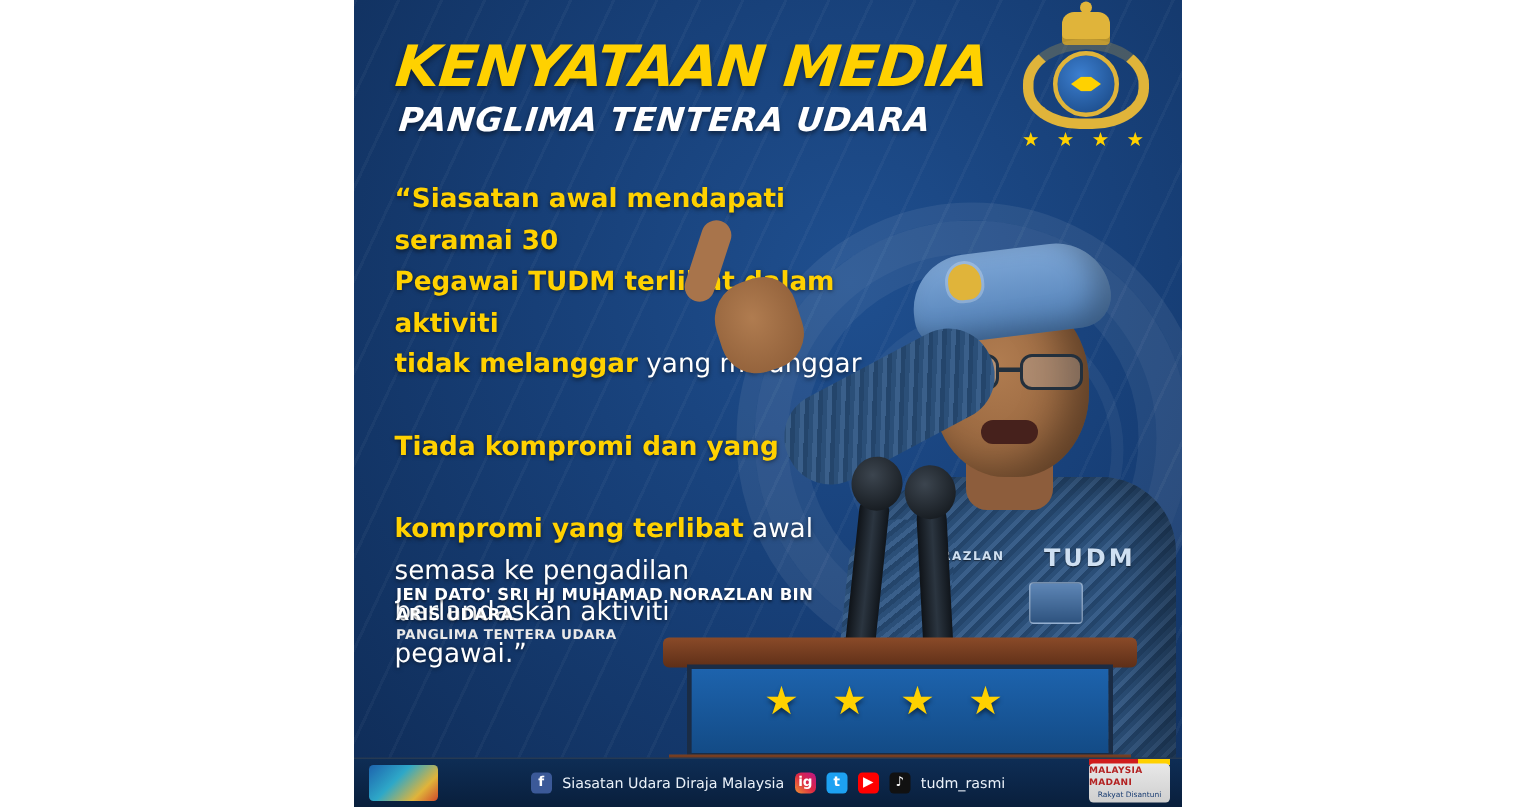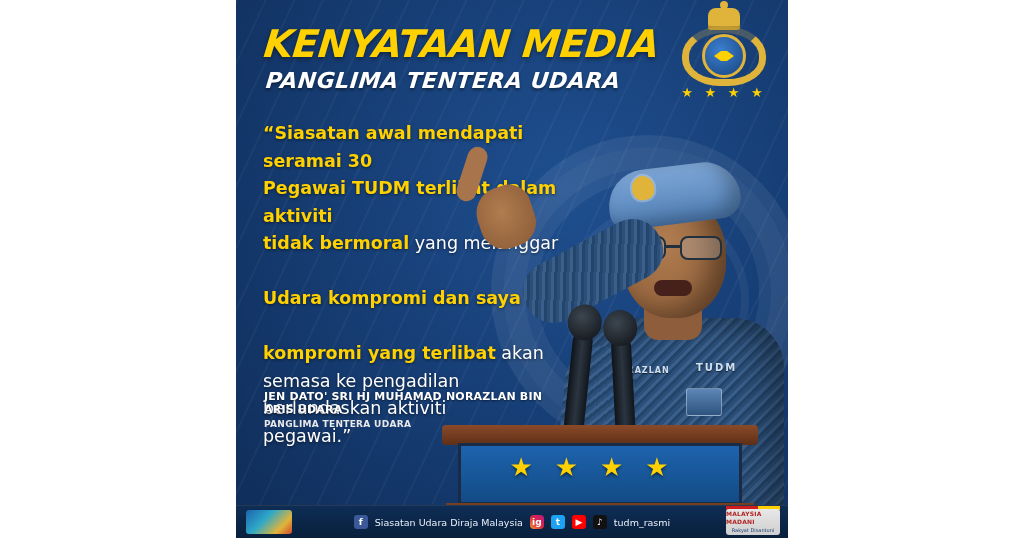--- a/index.html
+++ b/index.html
@@ -379,21 +379,21 @@
     height: 56px;
     background: #a8744b;
     border-radius: 10px;
     transform: rotate(18deg);
   }
   .patch-tudm {
     position: absolute;
     left: 160px;
     top: 212px;
     font-family: "DejaVu Sans", sans-serif;
-    font-size: 10px;
+    font-size: 16px;
     font-weight: bold;
     letter-spacing: 2px;
     color: #cfe0f2;
     text-shadow: 0 1px 1px rgba(0,0,0,0.6);
   }
   .patch-name {
     position: absolute;
     left: 76px;
     top: 216px;
     font-family: "DejaVu Sans", sans-serif;
@@ -576,25 +576,25 @@
     <div class="crest">
       <div class="crown"></div>
       <div class="wreath"></div>
       <div class="disc"></div>
       <div class="stars">★ ★ ★ ★</div>
     </div>
 
     <div class="quote">
       <span class="hl">“Siasatan awal mendapati seramai 30</span><br>
       <span class="hl">Pegawai TUDM terlibat dalam aktiviti</span><br>
-      <span class="hl">tidak bermoral</span><span class="w"> yang melanggar</span><br>
+      <span class="hl">tidak melanggar</span><span class="w"> yang melanggar</span><br>
       <br>
-      <span class="hl">Udara kompromi dan saya</span><br>
+      <span class="hl">Tiada kompromi dan yang</span><br>
       <br>
-      <span class="hl">kompromi yang terlibat</span><span class="w"> akan</span><br>
+      <span class="hl">kompromi yang terlibat</span><span class="w"> awal</span><br>
       <span class="w">semasa ke pengadilan</span><br>
       <span class="w">berlandaskan aktiviti</span><br>
       <span class="w">pegawai.”</span>
     </div>
 
     <div class="attrib">
       <div class="name">JEN DATO' SRI HJ MUHAMAD NORAZLAN BIN ARIS UDARA</div>
       <div class="role">PANGLIMA TENTERA UDARA</div>
     </div>
 

